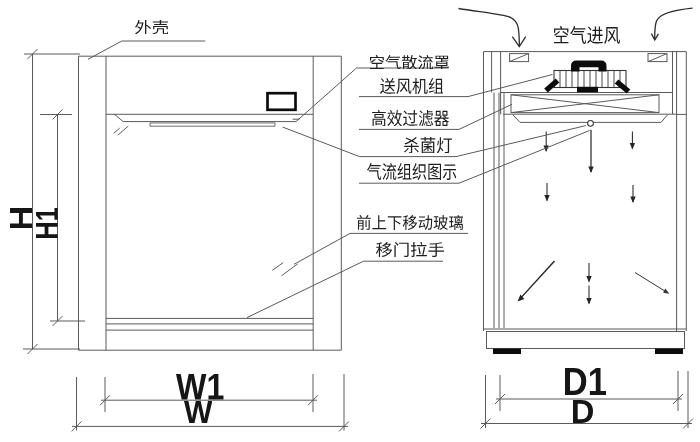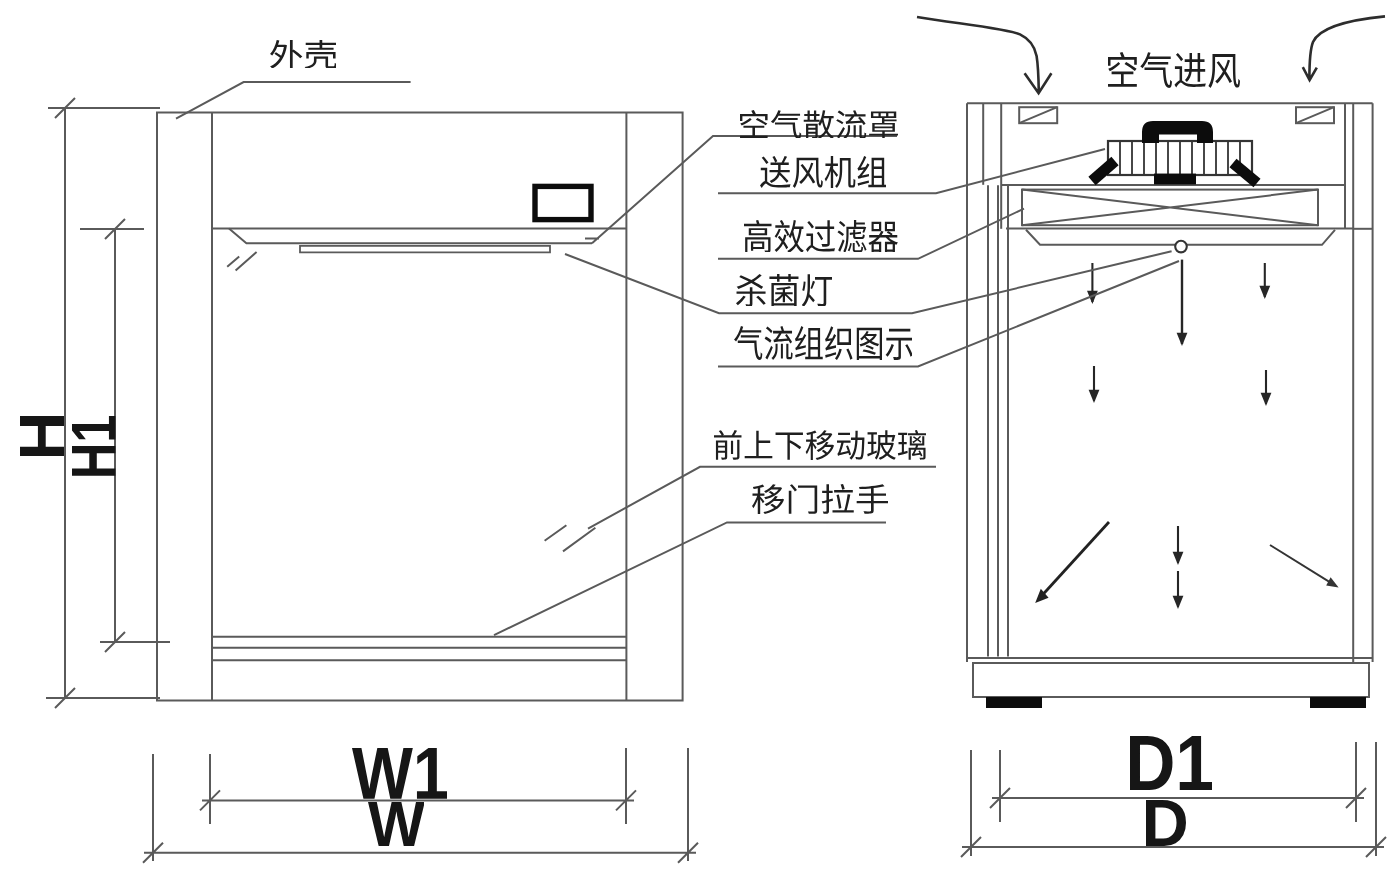--- a/index.html
+++ b/index.html
@@ -125,21 +125,21 @@
       <svg viewBox="25 -840 3934 921" preserveAspectRatio="none" width="63.5px" height="16px">
         <path d="M410 -812C441 -763 478 -696 495 -656L562 -686C543 -724 504 -789 473 -837ZM78 -793C131 -737 195 -659 225 -610L288 -652C257 -700 191 -775 138 -829ZM788 -840C765 -784 726 -707 691 -653H352V-584H587V-468L586 -439H319V-369H578C558 -282 499 -188 325 -117C342 -103 366 -76 376 -60C524 -127 597 -211 632 -295C715 -217 807 -125 855 -67L909 -119C853 -182 742 -285 654 -366V-369H946V-439H662L663 -467V-584H916V-653H768C800 -702 835 -762 864 -815ZM248 -501H49V-431H176V-117C131 -101 79 -53 25 9L80 81C127 11 173 -52 204 -52C225 -52 260 -16 302 12C374 58 459 68 590 68C691 68 878 62 949 58C950 34 963 -5 972 -26C871 -15 716 -6 593 -6C475 -6 387 -13 320 -55C288 -75 266 -94 248 -106Z M1159 -792V-495C1159 -337 1149 -120 1040 31C1057 40 1089 67 1102 81C1218 -79 1236 -327 1236 -495V-720H1760C1762 -199 1762 70 1893 70C1948 70 1964 26 1971 -107C1957 -118 1935 -142 1922 -159C1920 -77 1914 -8 1899 -8C1832 -8 1832 -320 1835 -792ZM1610 -649C1584 -569 1549 -487 1507 -411C1453 -480 1396 -548 1344 -608L1282 -575C1342 -505 1407 -424 1467 -343C1401 -238 1323 -148 1239 -92C1257 -78 1282 -52 1296 -34C1376 -93 1450 -180 1513 -280C1576 -193 1631 -111 1665 -48L1735 -88C1694 -160 1628 -254 1554 -350C1603 -438 1644 -533 1676 -630Z M2498 -783V-462C2498 -307 2484 -108 2349 32C2366 41 2395 66 2406 80C2550 -68 2571 -295 2571 -462V-712H2759V-68C2759 18 2765 36 2782 51C2797 64 2819 70 2839 70C2852 70 2875 70 2890 70C2911 70 2929 66 2943 56C2958 46 2966 29 2971 0C2975 -25 2979 -99 2979 -156C2960 -162 2937 -174 2922 -188C2921 -121 2920 -68 2917 -45C2916 -22 2913 -13 2907 -7C2903 -2 2895 0 2887 0C2877 0 2865 0 2858 0C2850 0 2845 -2 2840 -6C2835 -10 2833 -29 2833 -62V-783ZM2218 -840V-626H2052V-554H2208C2172 -415 2099 -259 2028 -175C2040 -157 2059 -127 2067 -107C2123 -176 2177 -289 2218 -406V79H2291V-380C2330 -330 2377 -268 2397 -234L2444 -296C2421 -322 2326 -429 2291 -464V-554H2439V-626H2291V-840Z M3048 -58 3063 14C3157 -10 3282 -42 3401 -73L3394 -137C3266 -106 3134 -76 3048 -58ZM3481 -790V-11H3380V58H3959V-11H3872V-790ZM3553 -11V-207H3798V-11ZM3553 -466H3798V-274H3553ZM3553 -535V-721H3798V-535ZM3066 -423C3081 -430 3105 -437 3242 -454C3194 -388 3150 -335 3130 -315C3097 -278 3071 -253 3049 -249C3058 -231 3069 -197 3073 -182C3094 -194 3129 -204 3401 -259C3400 -274 3400 -302 3402 -321L3182 -281C3265 -370 3346 -480 3415 -591L3355 -628C3334 -591 3311 -555 3288 -520L3143 -504C3207 -590 3269 -701 3318 -809L3250 -840C3205 -719 3126 -588 3102 -555C3079 -521 3060 -497 3042 -493C3050 -473 3062 -438 3066 -423Z" fill="#1f1f1f"></path>
       </svg>
     </div>
 <div class="cjk" style="left:371.5px;top:109.5px;width:77.0px;height:16.5px;">
       <span class="ghost">高效过滤器</span>
       <svg viewBox="59 -843 4913 928" preserveAspectRatio="none" width="77px" height="16.5px">
         <path d="M286 -559H719V-468H286ZM211 -614V-413H797V-614ZM441 -826 470 -736H59V-670H937V-736H553C542 -768 527 -810 513 -843ZM96 -357V79H168V-294H830V1C830 12 825 16 813 16C801 16 754 17 711 15C720 31 731 54 735 72C799 72 842 72 869 63C896 53 905 37 905 0V-357ZM281 -235V21H352V-29H706V-235ZM352 -179H638V-85H352Z M1169 -600C1137 -523 1087 -441 1035 -384C1050 -374 1077 -350 1088 -339C1140 -399 1197 -494 1234 -581ZM1334 -573C1379 -519 1426 -445 1445 -396L1505 -431C1485 -479 1436 -551 1390 -603ZM1201 -816C1230 -779 1259 -729 1273 -694H1058V-626H1513V-694H1286L1341 -719C1327 -753 1295 -804 1263 -841ZM1138 -360C1178 -321 1220 -276 1259 -230C1203 -133 1129 -55 1038 1C1054 13 1081 41 1091 55C1176 -3 1248 -79 1306 -173C1349 -118 1386 -65 1408 -23L1468 -70C1441 -118 1395 -179 1344 -240C1372 -296 1396 -358 1415 -424L1344 -437C1331 -387 1314 -341 1294 -297C1261 -333 1226 -369 1194 -400ZM1657 -588H1824C1804 -454 1774 -340 1726 -246C1685 -328 1654 -420 1633 -518ZM1645 -841C1616 -663 1566 -492 1484 -383C1500 -370 1525 -341 1535 -326C1555 -354 1573 -385 1590 -419C1615 -330 1646 -248 1684 -176C1625 -89 1546 -22 1440 27C1456 40 1482 69 1492 83C1588 33 1664 -30 1723 -109C1775 -30 1838 35 1914 79C1926 60 1950 33 1967 19C1886 -23 1820 -90 1766 -174C1831 -284 1871 -420 1897 -588H1954V-658H1677C1692 -713 1704 -771 1715 -830Z M2079 -774C2135 -722 2199 -649 2227 -602L2290 -646C2259 -693 2193 -763 2137 -813ZM2381 -477C2432 -415 2493 -327 2521 -275L2584 -313C2555 -365 2492 -449 2441 -510ZM2262 -465H2050V-395H2188V-133C2143 -117 2091 -72 2037 -14L2089 57C2140 -12 2189 -71 2222 -71C2245 -71 2277 -37 2319 -11C2389 33 2473 43 2597 43C2693 43 2870 38 2941 34C2942 11 2955 -27 2964 -47C2867 -37 2716 -28 2599 -28C2487 -28 2402 -36 2336 -76C2302 -96 2281 -116 2262 -128ZM2720 -837V-660H2332V-589H2720V-192C2720 -174 2713 -169 2693 -168C2673 -167 2603 -167 2530 -170C2541 -148 2553 -115 2557 -93C2651 -93 2712 -94 2747 -107C2783 -119 2796 -141 2796 -192V-589H2935V-660H2796V-837Z M3528 -198V-18C3528 46 3548 62 3627 62C3643 62 3752 62 3768 62C3833 62 3851 35 3857 -74C3840 -79 3815 -87 3803 -97C3799 -4 3794 8 3762 8C3738 8 3649 8 3633 8C3596 8 3590 4 3590 -19V-198ZM3448 -197C3433 -130 3406 -41 3369 12L3421 35C3457 -20 3483 -111 3499 -180ZM3616 -240C3655 -193 3699 -128 3717 -85L3765 -114C3747 -156 3703 -220 3662 -266ZM3803 -197C3852 -130 3899 -37 3916 21L3968 -4C3950 -63 3900 -152 3852 -219ZM3088 -767C3144 -733 3212 -681 3246 -645L3292 -697C3258 -731 3189 -780 3133 -813ZM3042 -500C3099 -469 3170 -422 3205 -390L3249 -443C3213 -475 3140 -519 3085 -548ZM3063 10 3127 51C3173 -39 3227 -158 3268 -259L3211 -300C3167 -192 3105 -65 3063 10ZM3326 -651V-440C3326 -300 3316 -103 3228 38C3242 46 3272 71 3282 85C3378 -67 3395 -290 3395 -439V-592H3874C3862 -557 3849 -522 3835 -498L3890 -483C3913 -522 3937 -586 3958 -642L3912 -654L3901 -651H3639V-714H3915V-772H3639V-840H3567V-651ZM3540 -578V-490L3432 -481L3437 -424L3540 -433V-394C3540 -326 3563 -309 3652 -309C3671 -309 3797 -309 3816 -309C3884 -309 3904 -331 3911 -420C3893 -424 3866 -433 3852 -443C3848 -376 3842 -367 3809 -367C3782 -367 3678 -367 3657 -367C3614 -367 3607 -372 3607 -395V-439L3795 -456L3790 -510L3607 -495V-578Z M4196 -730H4366V-589H4196ZM4622 -730H4802V-589H4622ZM4614 -484C4656 -468 4706 -443 4740 -420H4452C4475 -452 4495 -485 4511 -518L4437 -532V-795H4128V-524H4431C4415 -489 4392 -454 4364 -420H4052V-353H4298C4230 -293 4141 -239 4030 -198C4045 -184 4064 -158 4072 -141L4128 -165V80H4198V51H4365V74H4437V-229H4246C4305 -267 4355 -309 4396 -353H4582C4624 -307 4679 -264 4739 -229H4555V80H4624V51H4802V74H4875V-164L4924 -148C4934 -166 4955 -194 4972 -208C4863 -234 4751 -288 4675 -353H4949V-420H4774L4801 -449C4768 -475 4704 -506 4653 -524ZM4553 -795V-524H4875V-795ZM4198 -15V-163H4365V-15ZM4624 -15V-163H4802V-15Z" fill="#1f1f1f"></path>
       </svg>
     </div>
-<div class="cjk" style="left:368px;top:136.5px;width:48.0px;height:16.5px;">
+<div class="cjk" style="left:404px;top:136.5px;width:48.0px;height:16.5px;">
       <span class="ghost">杀菌灯</span>
       <svg viewBox="42 -843 2919 924" preserveAspectRatio="none" width="48px" height="16.5px">
         <path d="M656 -195C739 -131 837 -39 882 21L946 -20C898 -81 798 -169 717 -231ZM268 -234C211 -158 123 -79 42 -27C58 -14 86 15 98 29C179 -30 273 -122 338 -209ZM141 -761C231 -724 333 -679 431 -632C313 -573 185 -523 62 -486C79 -471 105 -440 117 -423C245 -468 381 -526 510 -594C631 -533 742 -472 815 -424L868 -485C797 -530 696 -583 586 -636C673 -687 754 -742 823 -801L759 -843C690 -783 603 -725 509 -673C400 -724 287 -772 188 -811ZM463 -473V-356H58V-287H463V-9C463 3 458 7 444 8C429 9 380 9 329 7C340 28 353 59 357 80C423 80 471 79 501 68C532 55 541 35 541 -8V-287H941V-356H541V-473Z M1664 -499C1576 -473 1406 -455 1266 -447C1273 -433 1281 -412 1283 -399C1341 -401 1403 -406 1464 -412V-334H1235V-276H1432C1376 -210 1291 -147 1215 -115C1229 -104 1249 -81 1258 -65C1329 -100 1407 -162 1464 -230V-55H1531V-241C1604 -183 1682 -113 1723 -66L1767 -105C1724 -152 1646 -220 1573 -276H1766V-334H1531V-419C1600 -428 1664 -440 1715 -454ZM1632 -840V-775H1364V-840H1290V-775H1058V-706H1290V-625H1364V-706H1632V-625H1706V-706H1942V-775H1706V-840ZM1119 -593V81H1193V42H1809V81H1886V-593ZM1193 -24V-528H1809V-24Z M2100 -635C2095 -556 2080 -452 2056 -390L2114 -366C2140 -438 2154 -547 2157 -628ZM2380 -651C2364 -589 2332 -499 2307 -443L2353 -422C2382 -474 2415 -558 2444 -626ZM2219 -835V-515C2219 -328 2203 -128 2043 25C2060 36 2086 63 2097 80C2184 -3 2233 -100 2260 -201C2304 -153 2364 -85 2390 -49L2440 -107C2415 -136 2312 -244 2276 -276C2289 -355 2292 -436 2292 -515V-835ZM2444 -758V-685H2707V-30C2707 -12 2700 -6 2680 -5C2658 -4 2586 -4 2512 -7C2524 15 2538 52 2543 74C2638 74 2700 73 2737 60C2773 47 2786 21 2786 -30V-685H2961V-758Z" fill="#1f1f1f"></path>
       </svg>
     </div>
 <div class="cjk" style="left:366.5px;top:163.0px;width:89.5px;height:17.0px;">
       <span class="ghost">气流组织图示</span>
       <svg viewBox="28 -842 5913 922" preserveAspectRatio="none" width="89.5px" height="17px">
         <path d="M254 -590V-527H853V-590ZM257 -842C209 -697 126 -558 28 -470C47 -460 80 -437 95 -425C156 -486 214 -570 262 -663H927V-729H294C308 -760 321 -792 332 -824ZM153 -448V-382H698C709 -123 746 79 879 79C939 79 956 32 963 -87C946 -97 925 -114 910 -131C908 -47 902 5 884 5C806 6 778 -219 771 -448Z M1577 -361V37H1644V-361ZM1400 -362V-259C1400 -167 1387 -56 1264 28C1281 39 1306 62 1317 77C1452 -19 1468 -148 1468 -257V-362ZM1755 -362V-44C1755 16 1760 32 1775 46C1788 58 1810 63 1830 63C1840 63 1867 63 1879 63C1896 63 1916 59 1927 52C1941 44 1949 32 1954 13C1959 -5 1962 -58 1964 -102C1946 -108 1924 -118 1911 -130C1910 -82 1909 -46 1907 -29C1905 -13 1902 -6 1897 -2C1892 1 1884 2 1875 2C1867 2 1854 2 1847 2C1840 2 1834 1 1831 -2C1826 -7 1825 -17 1825 -37V-362ZM1085 -774C1145 -738 1219 -684 1255 -645L1300 -704C1264 -742 1189 -794 1129 -827ZM1040 -499C1104 -470 1183 -423 1222 -388L1264 -450C1224 -484 1144 -528 1080 -554ZM1065 16 1128 67C1187 -26 1257 -151 1310 -257L1256 -306C1198 -193 1119 -61 1065 16ZM1559 -823C1575 -789 1591 -746 1603 -710H1318V-642H1515C1473 -588 1416 -517 1397 -499C1378 -482 1349 -475 1330 -471C1336 -454 1346 -417 1350 -399C1379 -410 1425 -414 1837 -442C1857 -415 1874 -390 1886 -369L1947 -409C1910 -468 1833 -560 1770 -627L1714 -593C1738 -566 1765 -534 1790 -503L1476 -485C1515 -530 1562 -592 1600 -642H1945V-710H1680C1669 -748 1648 -799 1627 -840Z M2048 -58 2063 14C2157 -10 2282 -42 2401 -73L2394 -137C2266 -106 2134 -76 2048 -58ZM2481 -790V-11H2380V58H2959V-11H2872V-790ZM2553 -11V-207H2798V-11ZM2553 -466H2798V-274H2553ZM2553 -535V-721H2798V-535ZM2066 -423C2081 -430 2105 -437 2242 -454C2194 -388 2150 -335 2130 -315C2097 -278 2071 -253 2049 -249C2058 -231 2069 -197 2073 -182C2094 -194 2129 -204 2401 -259C2400 -274 2400 -302 2402 -321L2182 -281C2265 -370 2346 -480 2415 -591L2355 -628C2334 -591 2311 -555 2288 -520L2143 -504C2207 -590 2269 -701 2318 -809L2250 -840C2205 -719 2126 -588 2102 -555C2079 -521 2060 -497 2042 -493C2050 -473 2062 -438 2066 -423Z M3040 -53 3055 21C3151 -4 3279 -35 3403 -66L3395 -132C3264 -101 3129 -71 3040 -53ZM3513 -697H3815V-398H3513ZM3439 -769V-326H3892V-769ZM3738 -205C3791 -118 3847 -1 3869 71L3943 41C3921 -30 3862 -144 3806 -230ZM3510 -228C3481 -126 3430 -28 3362 36C3381 46 3415 68 3429 79C3496 10 3555 -98 3589 -211ZM3061 -416C3075 -424 3099 -430 3229 -447C3183 -382 3141 -330 3122 -310C3090 -273 3066 -248 3044 -244C3052 -225 3063 -191 3067 -176C3090 -189 3125 -199 3399 -254C3398 -269 3397 -299 3399 -319L3178 -278C3257 -367 3335 -476 3400 -586L3338 -623C3318 -586 3296 -548 3273 -513L3137 -498C3199 -585 3260 -697 3306 -804L3234 -837C3192 -716 3117 -584 3094 -551C3072 -516 3054 -493 3036 -489C3045 -469 3057 -432 3061 -416Z M4375 -279C4455 -262 4557 -227 4613 -199L4644 -250C4588 -276 4487 -309 4407 -325ZM4275 -152C4413 -135 4586 -95 4682 -61L4715 -117C4618 -149 4445 -188 4310 -203ZM4084 -796V80H4156V38H4842V80H4917V-796ZM4156 -29V-728H4842V-29ZM4414 -708C4364 -626 4278 -548 4192 -497C4208 -487 4234 -464 4245 -452C4275 -472 4306 -496 4337 -523C4367 -491 4404 -461 4444 -434C4359 -394 4263 -364 4174 -346C4187 -332 4203 -303 4210 -285C4308 -308 4413 -345 4508 -396C4591 -351 4686 -317 4781 -296C4790 -314 4809 -340 4823 -353C4735 -369 4647 -396 4569 -432C4644 -481 4707 -538 4749 -606L4706 -631L4695 -628H4436C4451 -647 4465 -666 4477 -686ZM4378 -563 4385 -570H4644C4608 -531 4560 -496 4506 -465C4455 -494 4411 -527 4378 -563Z M5234 -351C5191 -238 5117 -127 5035 -56C5054 -46 5088 -24 5104 -11C5183 -88 5262 -207 5311 -330ZM5684 -320C5756 -224 5832 -94 5859 -10L5934 -44C5904 -129 5826 -255 5753 -349ZM5149 -766V-692H5853V-766ZM5060 -523V-449H5461V-19C5461 -3 5455 1 5437 2C5418 3 5352 3 5284 0C5296 23 5308 56 5311 79C5400 79 5459 78 5494 66C5530 53 5542 31 5542 -18V-449H5941V-523Z" fill="#1f1f1f"></path>
       </svg>

